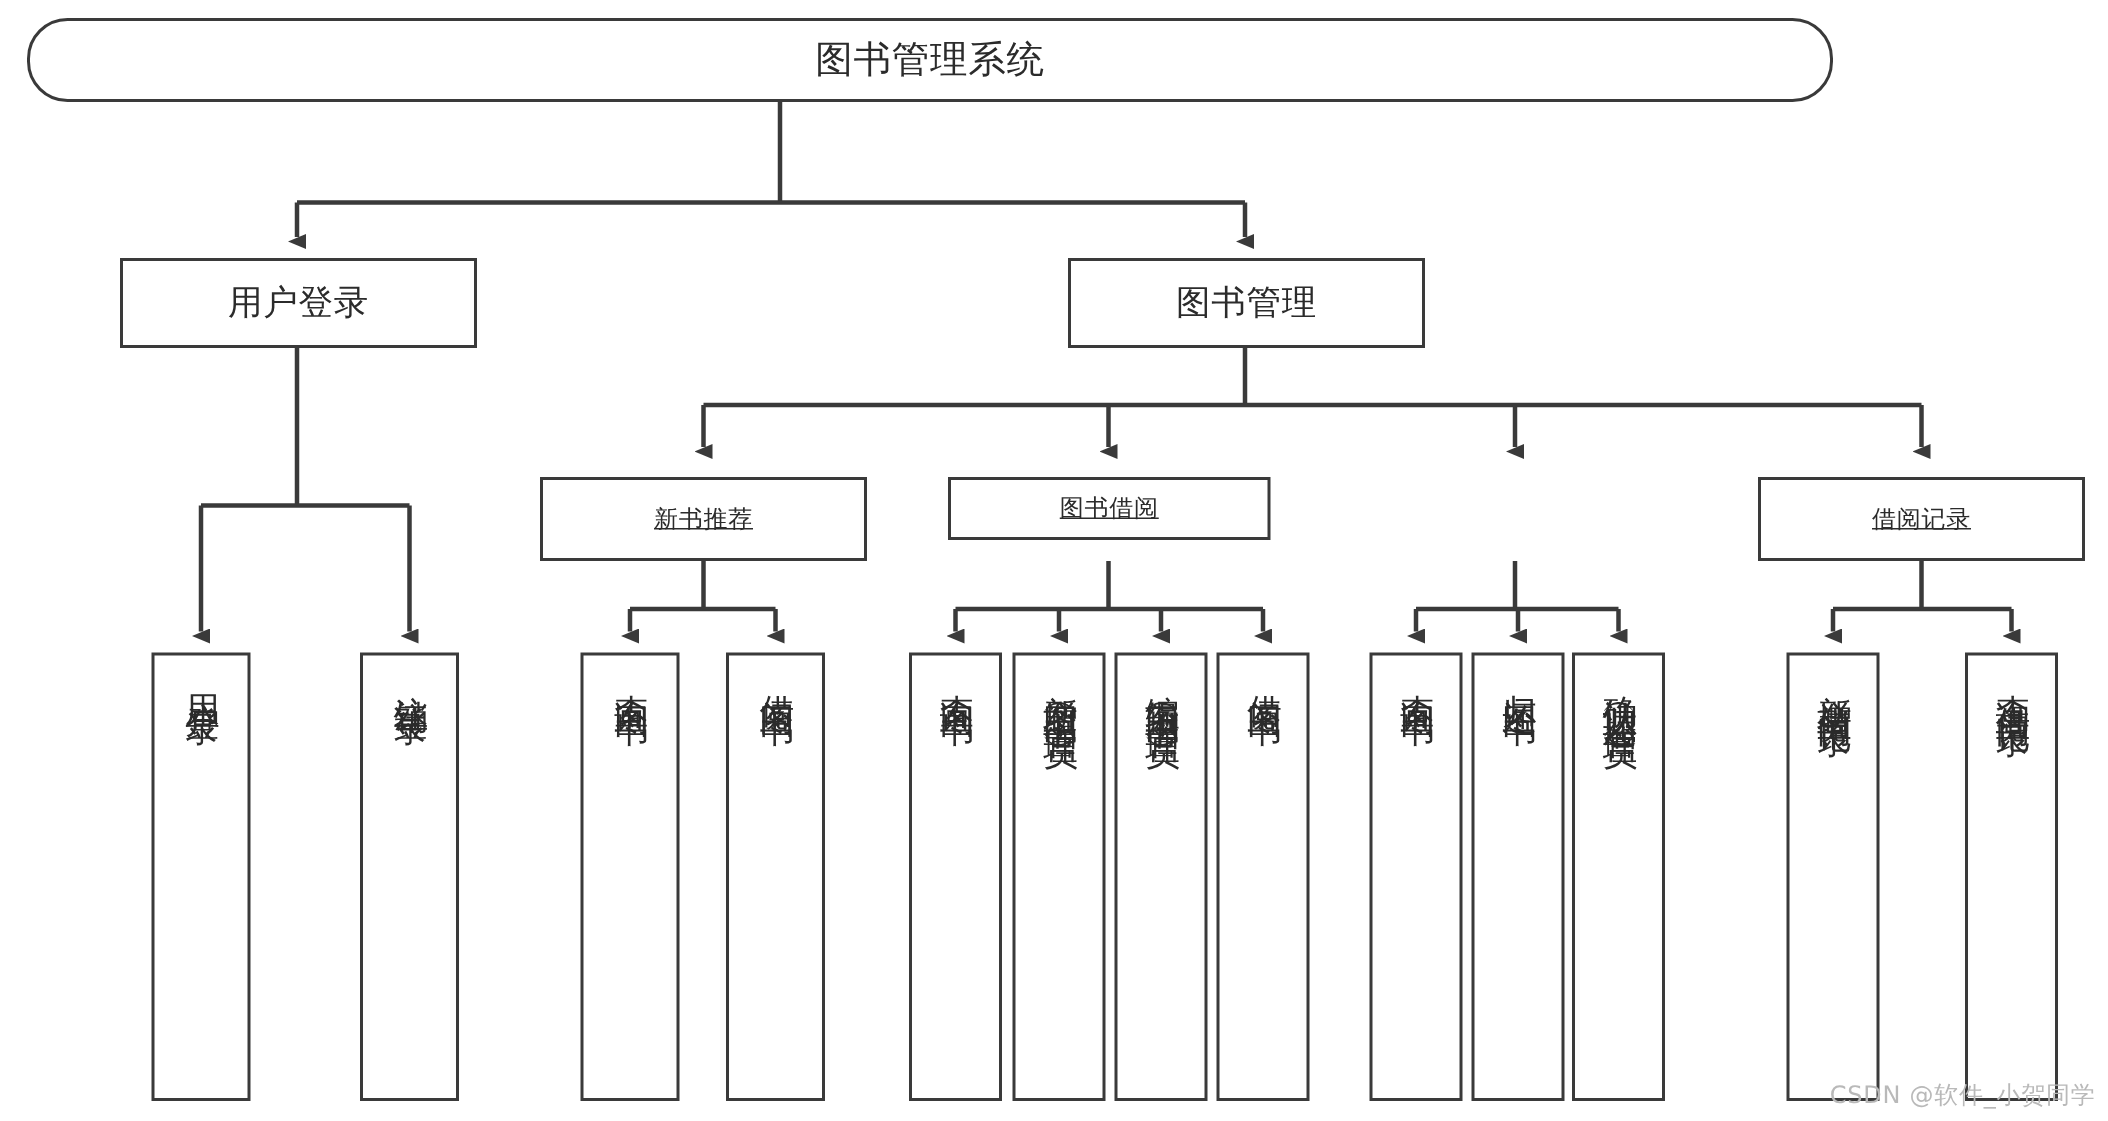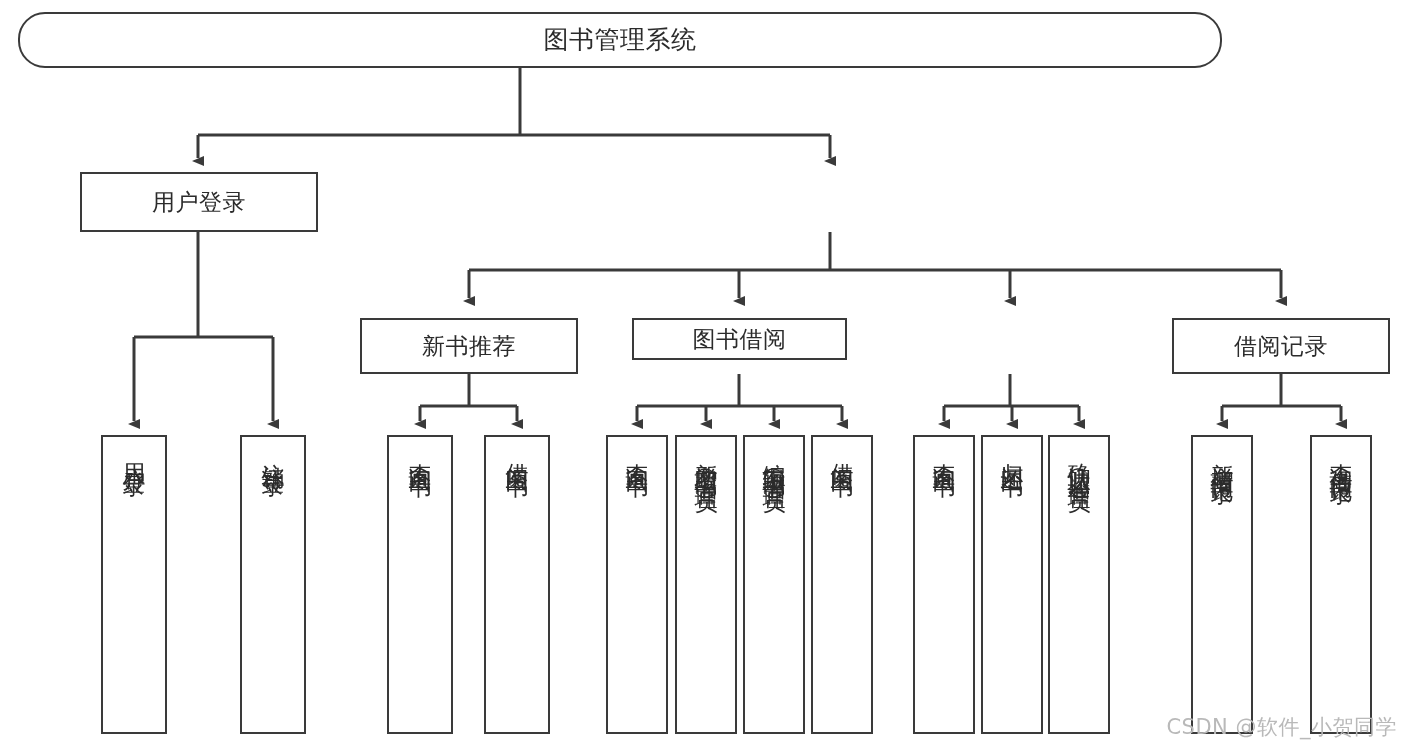--- a/index.html
+++ b/index.html
@@ -44,41 +44,42 @@
   
   .lvl0 {
     font-size: 25px;
   }
   
   .lvl1 {
     font-size: 23px;
   }
   
   .lvl2 {
-    font-size: 23px;
+    font-size: 16px;
+    text-decoration: underline;
   }
   
   .leaf {
     font-size: 23px;
     align-items: flex-start;
     justify-content: center;
     padding-top: 8px;
   }
   .leaf .label {
     writing-mode: vertical-rl;
     text-orientation: upright;
     letter-spacing: 4px;
     line-height: 1;
     white-space: nowrap;
   }
   .watermark {
     position: absolute;
     right: 8px;
     bottom: 6px;
-    font-size: 21px;
+    font-size: 16px;
     color: #b9b9b9;
     letter-spacing: 0.5px;
     white-space: nowrap;
     user-select: none;
   }
 </style>
 </head>
 <body>
 
 <div id="canvas">
@@ -136,20 +137,23 @@
     </g>
   </svg>
 
   <div class="node lvl0" style="left:18px; top:12px; width:1204px; height:56px;border-radius:27px;">
     <span class="label">图书管理系统</span>
   </div>
 
   <div class="node lvl1" style="left:80px; top:172px; width:238px; height:60px;">
     <span class="label">用户登录</span>
   </div>
+  <div class="node lvl1" style="left:712px; top:172px; width:238px; height:60px;">
+    <span class="label">图书管理</span>
+  </div>
 
   <div class="node lvl2" style="left:360px; top:318px; width:218px; height:56px;">
     <span class="label">新书推荐</span>
   </div>
   <div class="node lvl2" style="left:632px; top:318px; width:215px; height:42px;">
     <span class="label">图书借阅</span>
   </div>
   <div class="node lvl2" style="left:1172px; top:318px; width:218px; height:56px;align-items:center;">
     <span class="label">借阅记录</span>
   </div>

